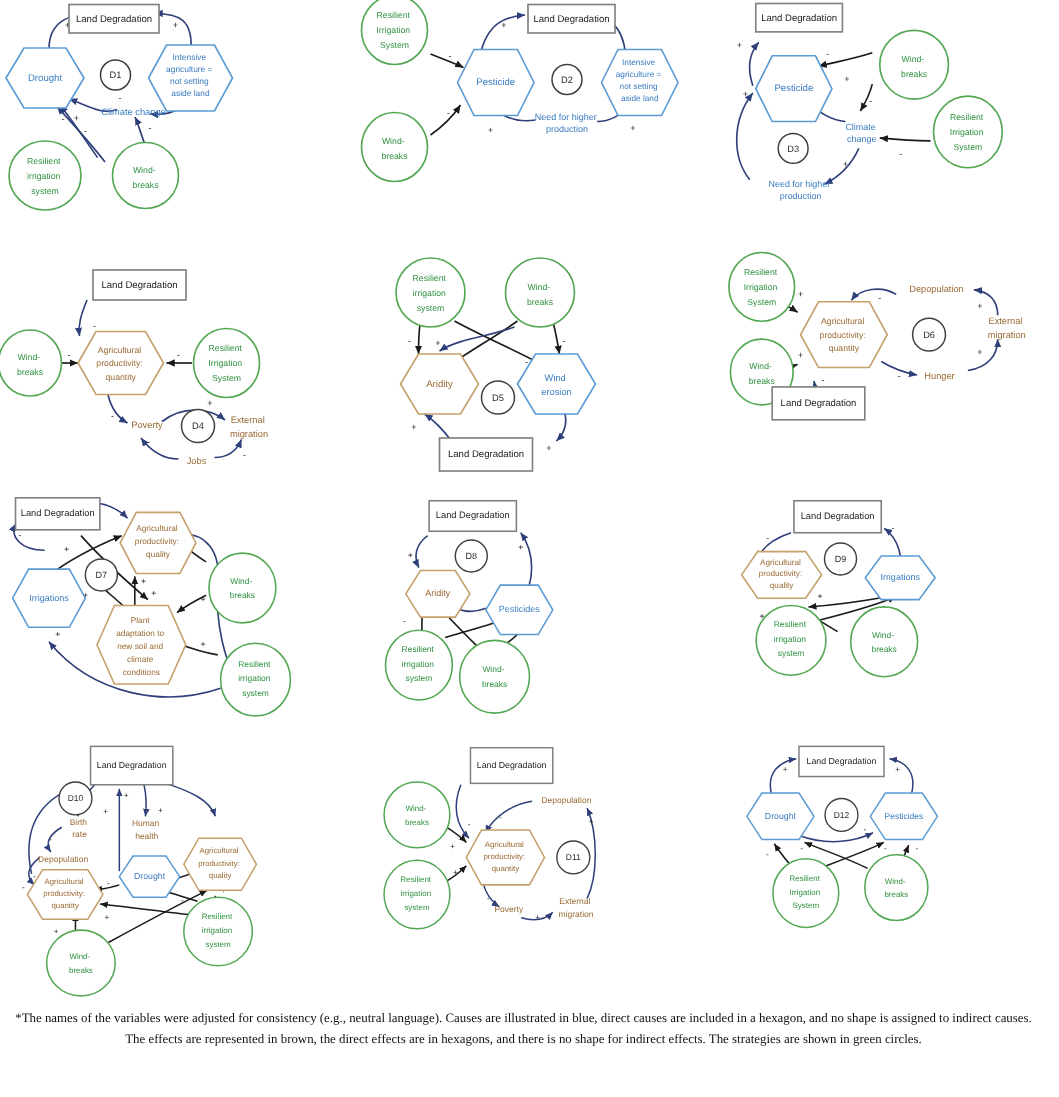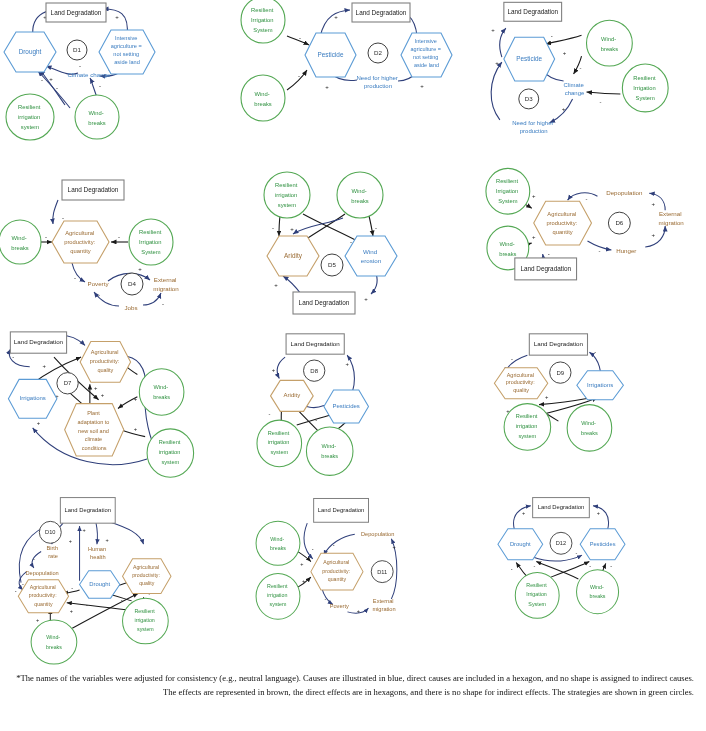--- a/index.html
+++ b/index.html
@@ -67,21 +67,21 @@
   #caption {
     position: absolute;
     left: 0;
     top: 668px;
     width: 690px;
     padding: 4px 8px 0 4px;
     font-family: "Liberation Serif", serif;
     font-size: 8.6px;
     line-height: 1.62;
     color: #111111;
-    text-align: right;
+    text-align: center;
   }
 </style>
 </head>
 <body>
 
 <div id="figure-grid">
 
   <div class="panel" style="left:0px; top:0px;">
     <svg viewBox="0 0 235 160">
       <defs>

